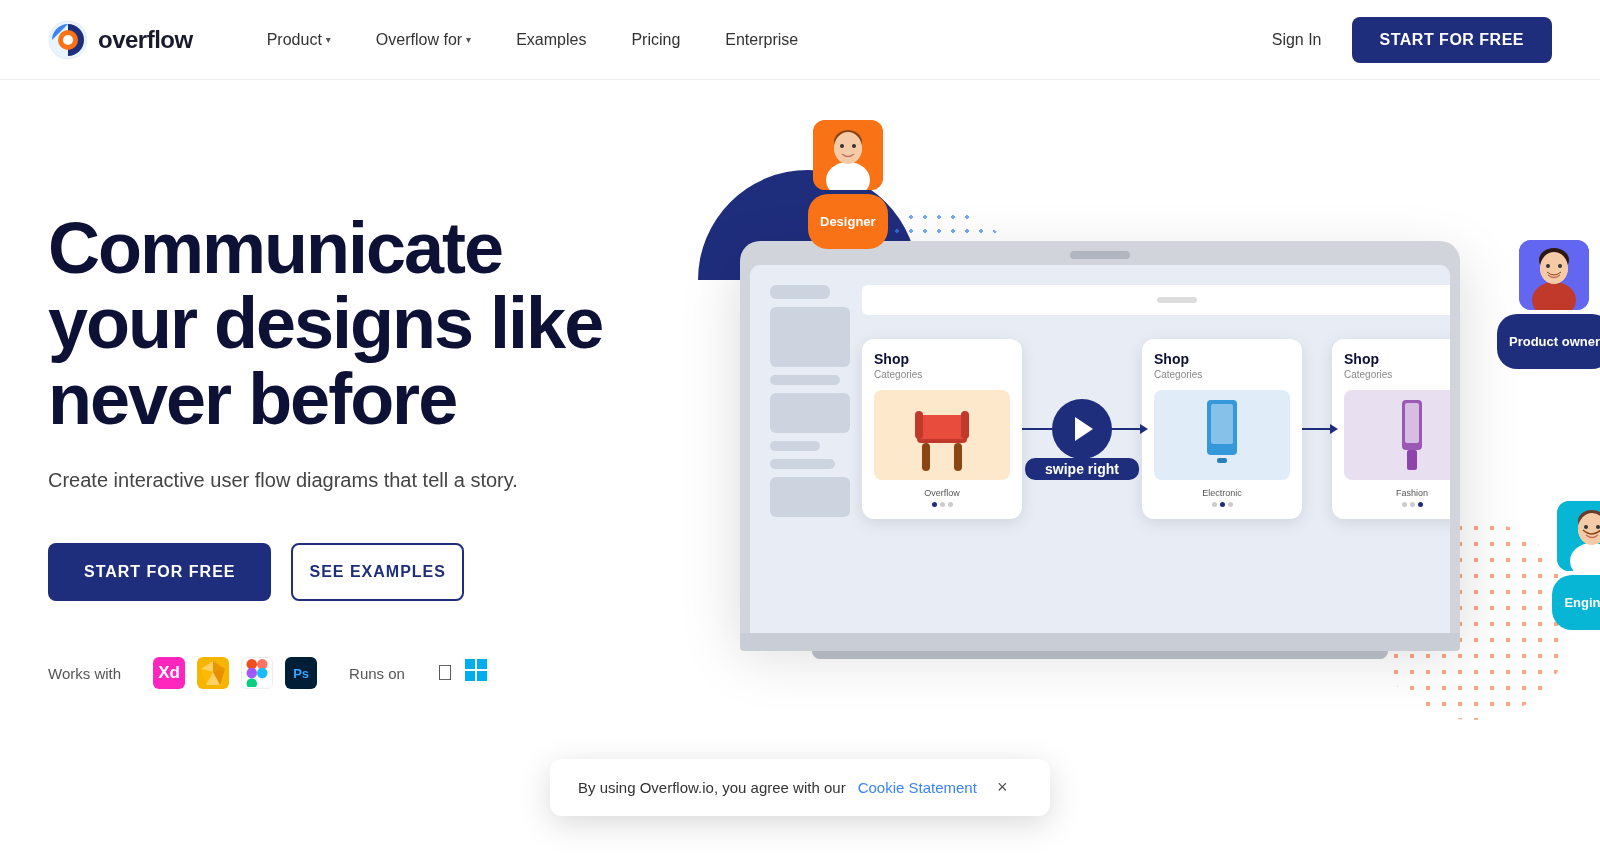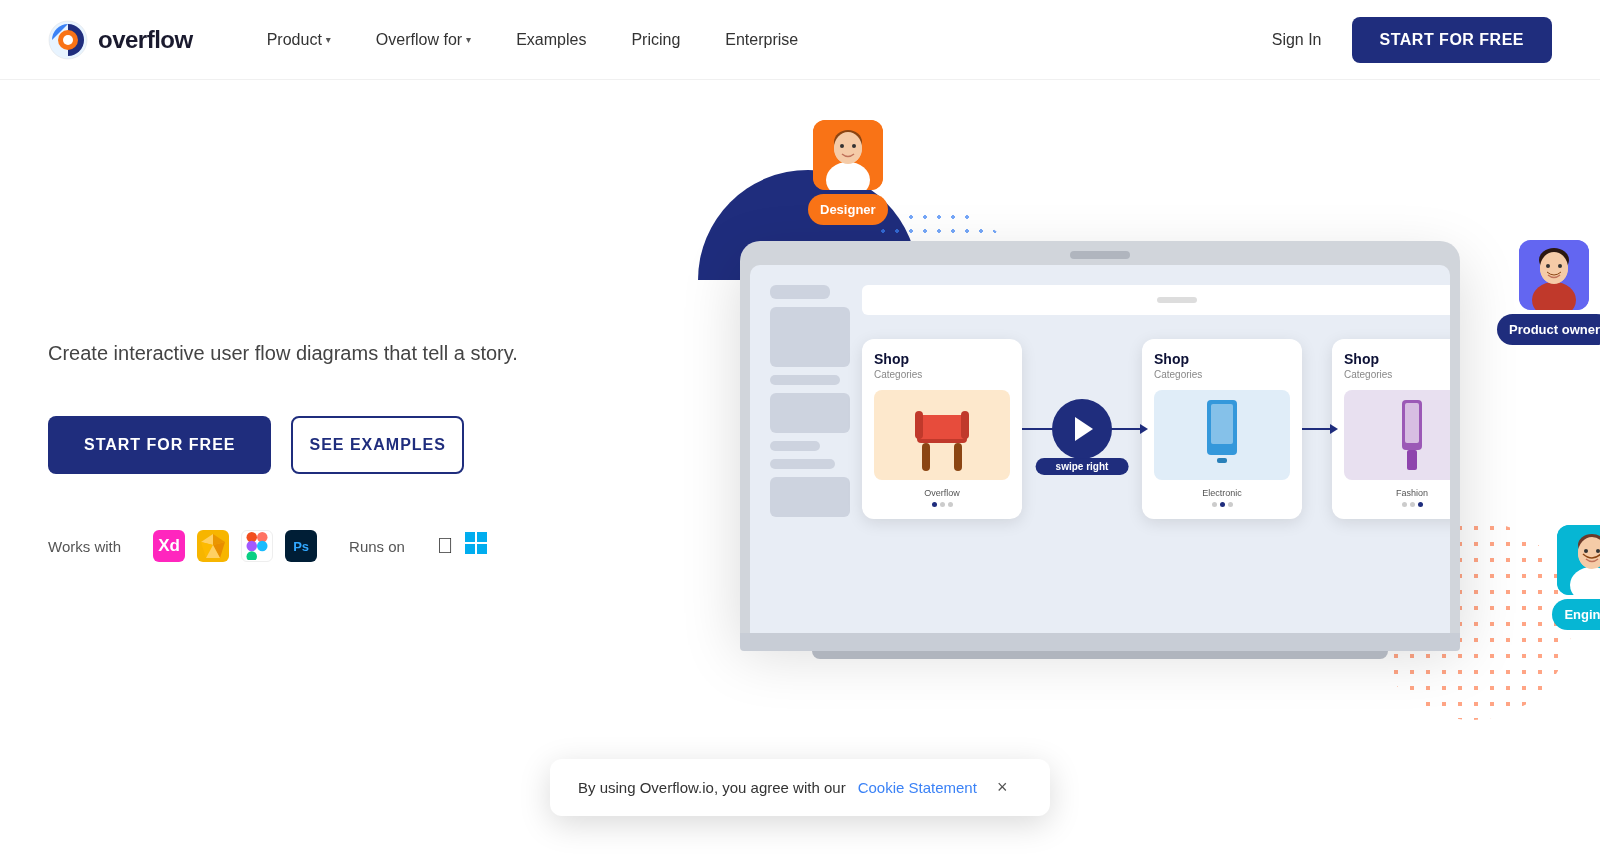--- a/index.html
+++ b/index.html
@@ -380,21 +380,21 @@
       border-left: 18px solid #fff;
       border-top: 12px solid transparent;
       border-bottom: 12px solid transparent;
       margin-left: 4px;
     }
 
     
     .swipe-label {
       background: #1f2d7d;
       color: #fff;
-      font-size: 10px;
+      font-size: 14px;
       font-weight: 600;
       padding: 3px 20px;
       border-radius: 10px;
       position: absolute;
       white-space: nowrap;
     }
 
     
     .avatar-badge {
       position: absolute;
@@ -407,21 +407,21 @@
       width: 70px;
       height: 70px;
       border-radius: 12px;
       overflow: hidden;
       display: flex;
       align-items: center;
       justify-content: center;
     }
     .avatar-label {
       margin-top: 4px;
-      padding: 8px 12px;
+      padding: 20px 12px;
       border-radius: 20px;
       font-size: 13px;
       font-weight: 600;
       color: #fff;
     }
 
     .designer-badge {
       top: -30px;
       left: 160px;
     }
@@ -512,20 +512,21 @@
     </a>
   </div>
   <div class="nav-right">
     <button class="sign-in-btn">Sign In</button>
     <button class="start-free-btn-nav">START FOR FREE</button>
   </div>
 </nav>
 
 <section class="hero">
   <div class="hero-left">
+    <h1 class="hero-title">Communicate your designs like never before</h1>
     <p class="hero-subtitle">Create interactive user flow diagrams that tell a story.</p>
     <div class="hero-buttons">
       <button class="btn-primary">START FOR FREE</button>
       <button class="btn-secondary">SEE EXAMPLES</button>
     </div>
     <div class="works-with">
       <span class="works-label">Works with</span>
       <div class="tool-icons">
         <div class="tool-icon xd-icon">Xd</div>
         <div class="tool-icon sketch-icon">

